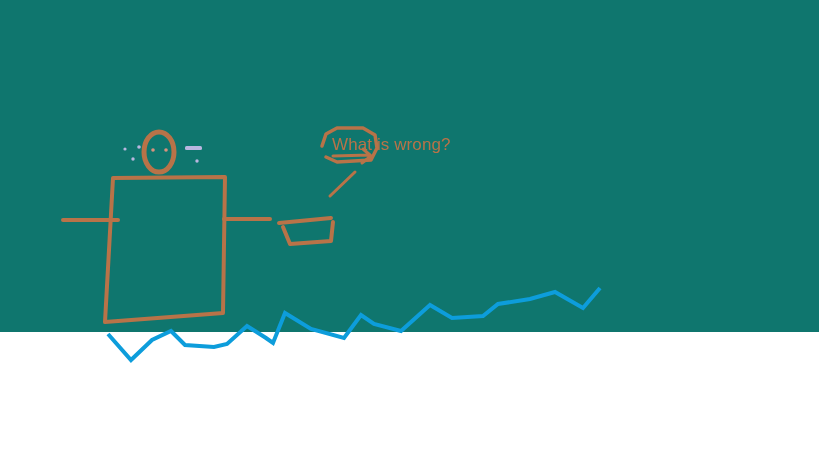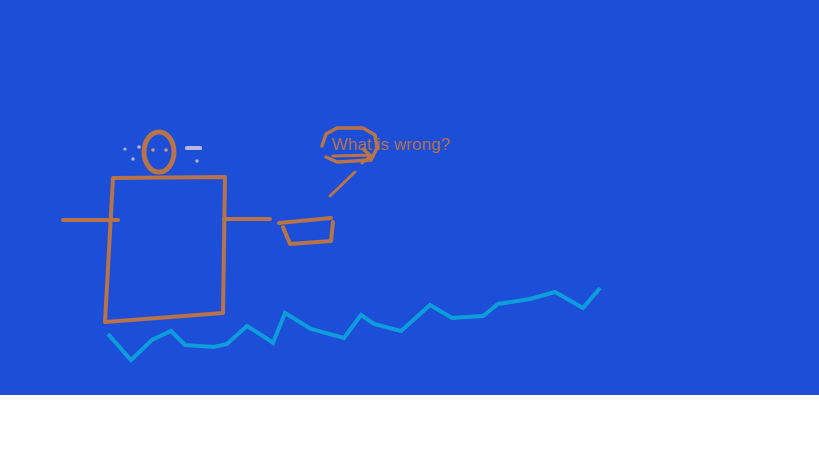--- a/index.html
+++ b/index.html
@@ -10,22 +10,22 @@
   }
   body {
     width: 819px;
     height: 460px;
     overflow: hidden;
     font-family: "Liberation Sans", sans-serif;
   }
   #canvas-root {
     position: relative;
     width: 819px;
-    height: 395px;
-    background: #1d4ed8;
+    height: 332px;
+    background: #0f766e;
   }
   #sketch-svg {
     position: absolute;
     top: 0;
     left: 0;
     width: 819px;
     height: 460px;
     display: block;
   }
   .stroke-brown {

